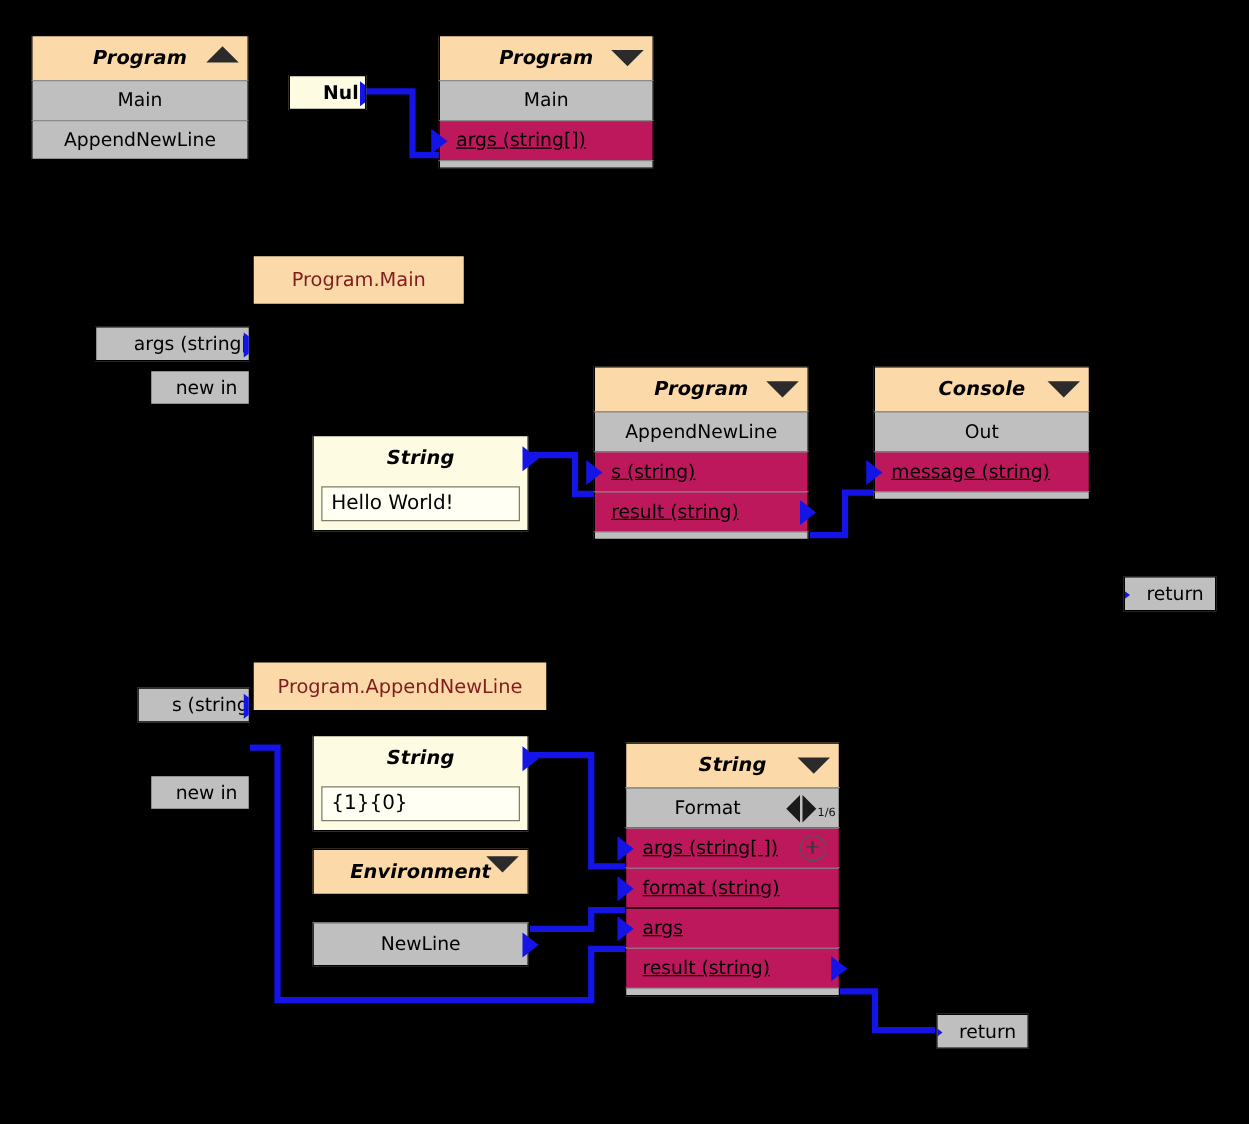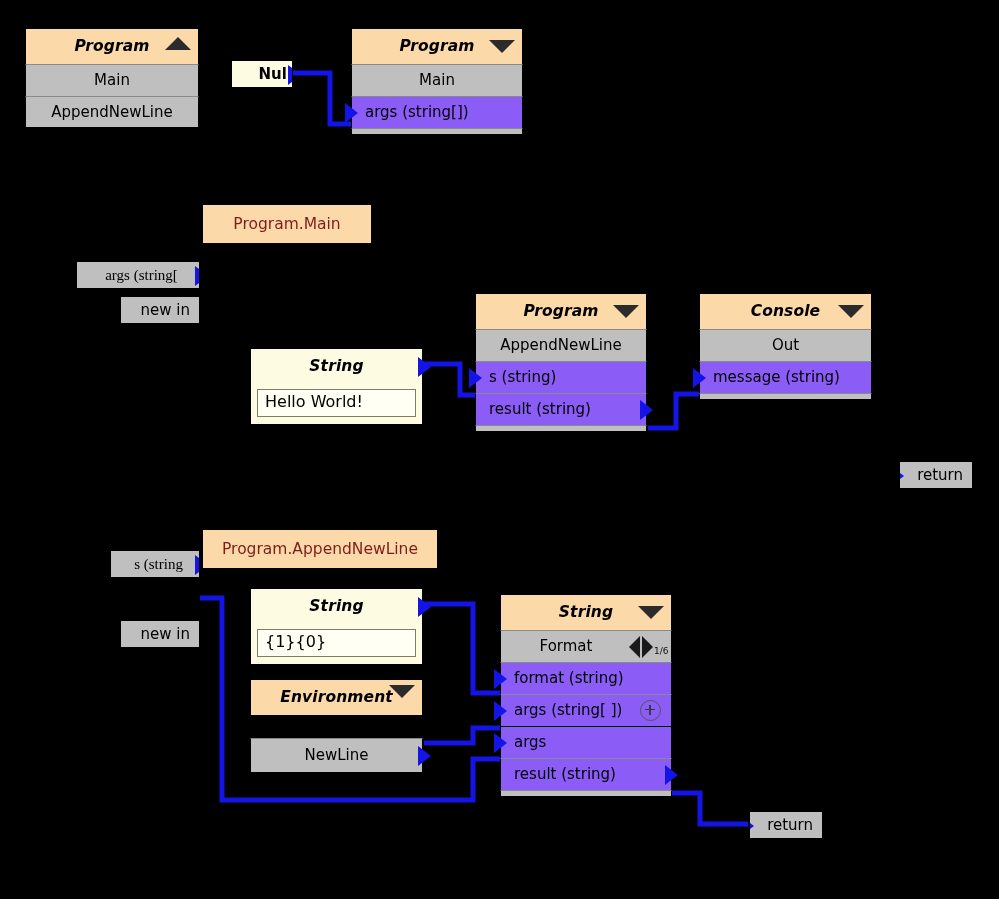--- a/index.html
+++ b/index.html
@@ -59,26 +59,27 @@
     background: #fdfce3;
     font-weight: 700;
   }
   .member {
     background: #bfbfbf;
     font-size: 15px;
     line-height: 30px;
     height: 32px;
   }
   .port {
-    background: #8b5cf6;
+    background: #be185d;
     font-size: 15px;
     line-height: 30px;
     height: 32px;
     text-align: left;
     padding-left: 13px;
+    text-decoration: underline;
   }
   .port.out { text-align: left; }
   .foot {
     background: #bfbfbf;
     height: 7px;
     border: 1px solid #000000;
     border-top: 1px solid #8a8a8a;
     box-sizing: border-box;
   }
   .sep { border-top: 1px solid #8a8a8a; }
@@ -183,21 +184,21 @@
     background: #bfbfbf;
     border: 1px solid #000000;
     color: #000;
     font-size: 15px;
     line-height: 26px;
     height: 28px;
     white-space: nowrap;
     overflow: hidden;
     z-index: 11;
   }
-  .chip.pad-l  { text-align: center;  padding-left: 7px; font-family: Liberation Serif, serif; }
+  .chip.pad-l  { text-align: right;  padding-left: 7px; }
   .chip.pad-r  { text-align: right; padding-right: 9px; }
   .chip.lit {
     background: #fdfce3;
     font-weight: 600;
     padding-left: 9px;
     text-align: right;
   }
 
   .grouplbl {
     position: absolute;
@@ -361,26 +362,26 @@
     <div class="row member sep" style="text-align:center;padding-right:40px;">
       <span>Format</span>
       <span class="stepper">
         <span class="lt"></span>
         <span class="rt"></span>
         <span class="cnt">1/6</span>
       </span>
     </div>
     <div class="row port sep">
       <span class="arrow inp"></span>
-      <span>format (string)</span>
-    </div>
-    <div class="row port sep">
-      <span class="arrow inp"></span>
       <span>args (string[ ])</span>
       <span class="plusbadge"></span>
+    </div>
+    <div class="row port sep">
+      <span class="arrow inp"></span>
+      <span>format (string)</span>
     </div>
     <div class="row port">
       <span class="arrow inp"></span>
       <span>args</span>
     </div>
     <div class="row port out sep">
       <span>result (string)</span>
       <span class="arrow outp"></span>
     </div>
     <div class="foot"></div>

